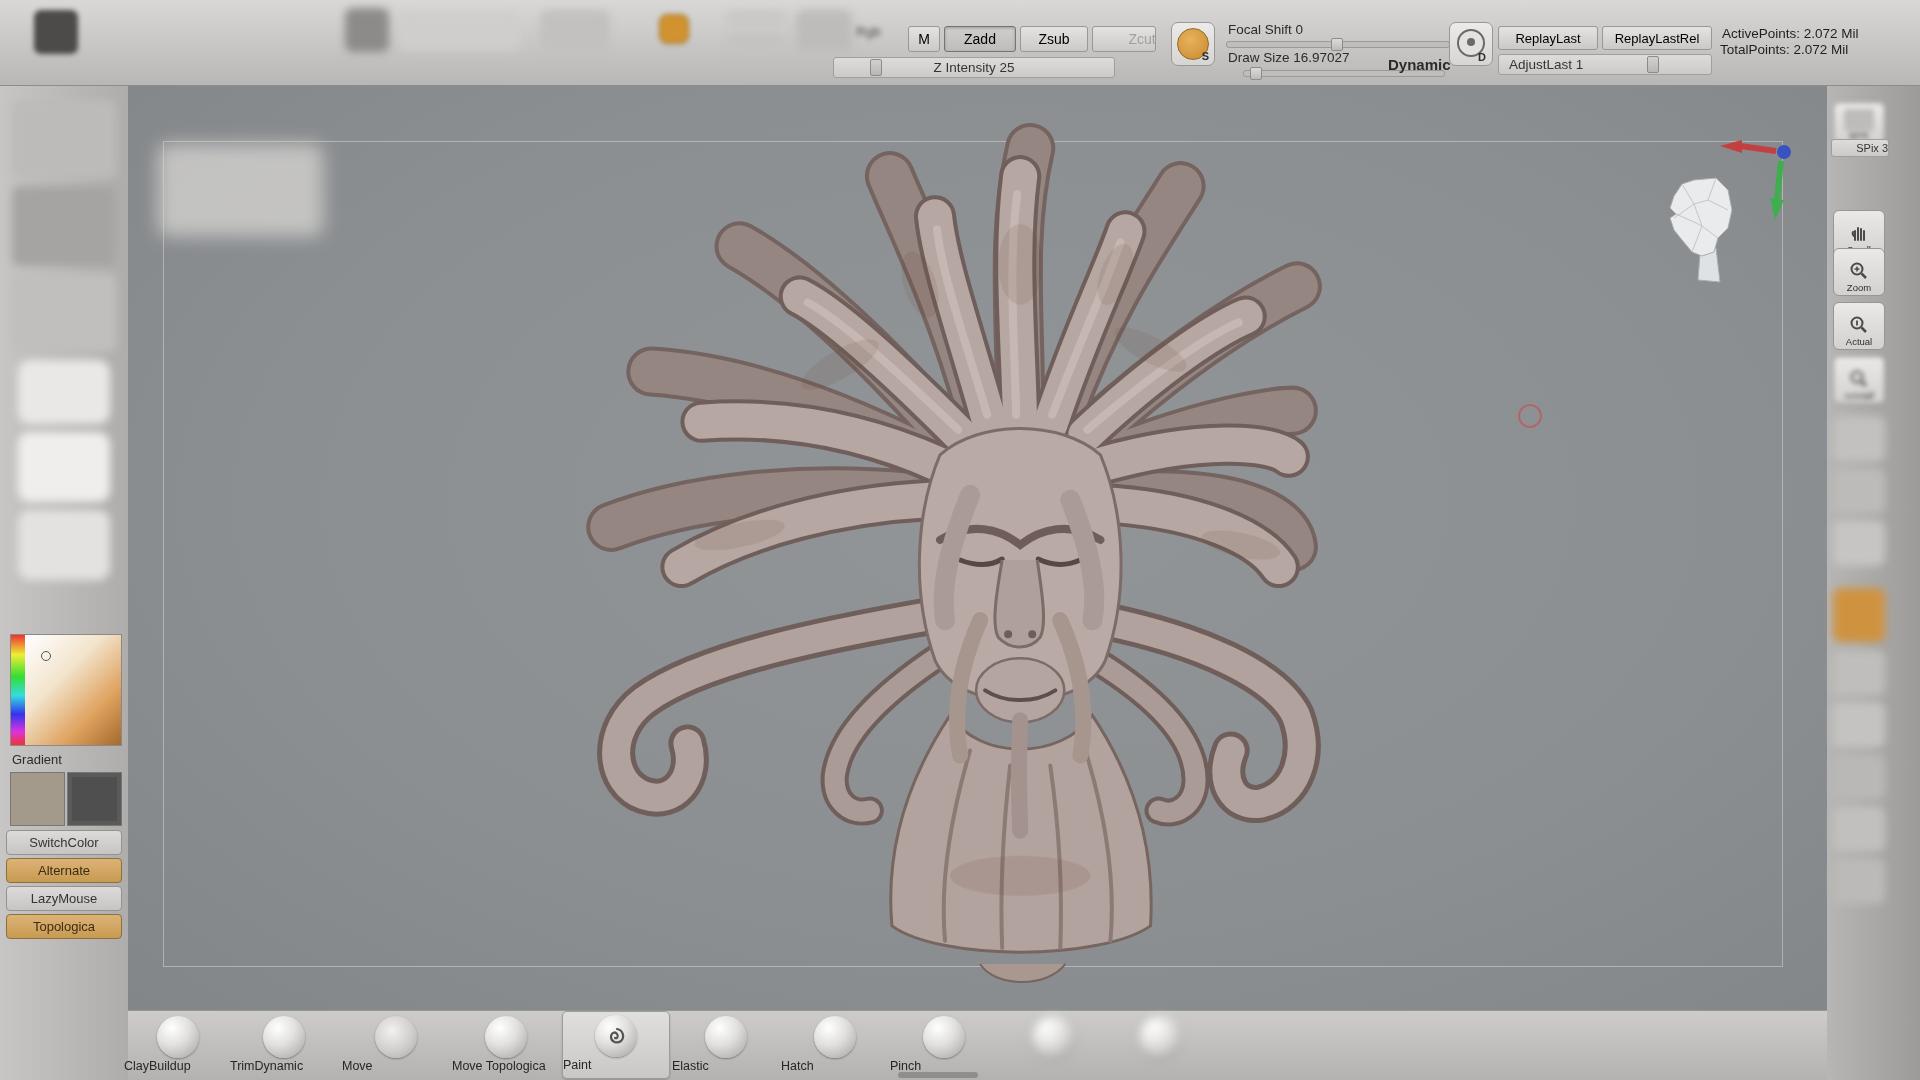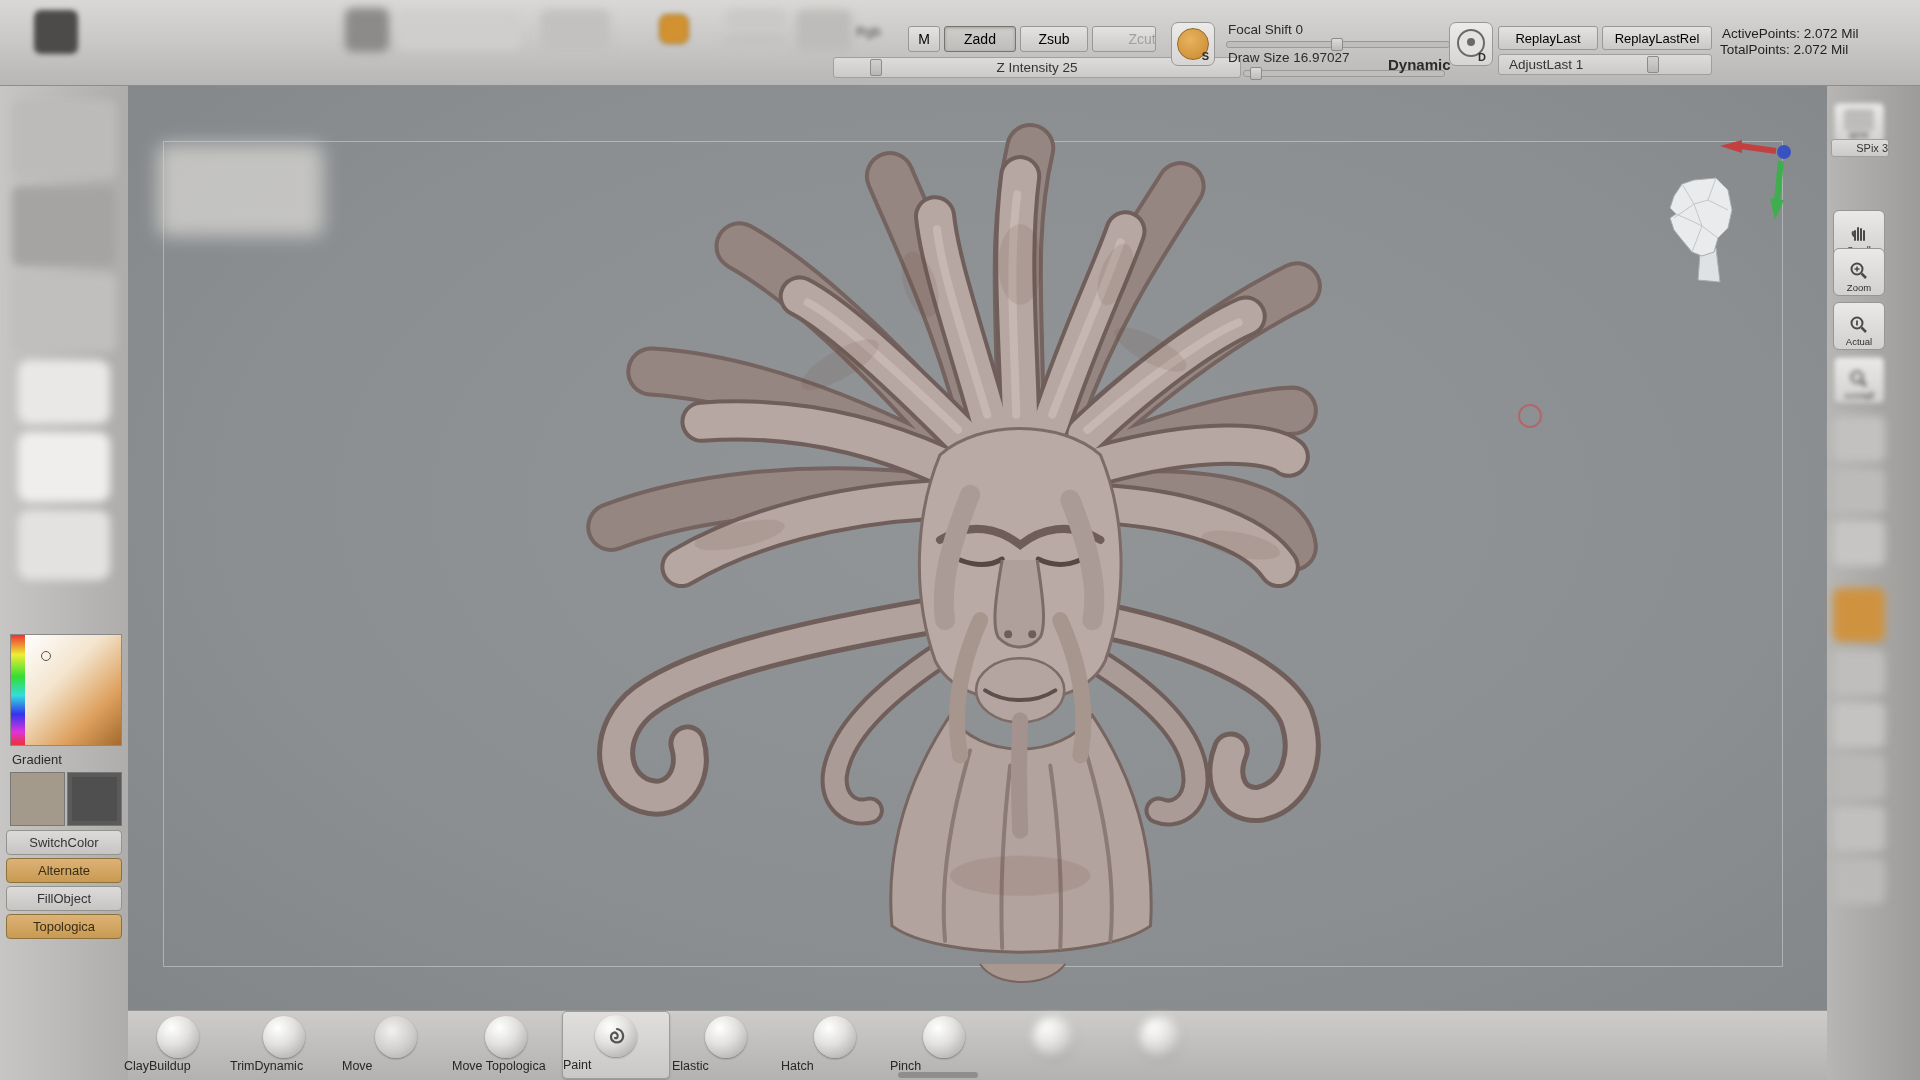--- a/index.html
+++ b/index.html
@@ -105,21 +105,21 @@
     <div class="blob blurred" style="left:725px;top:10px;width:62px;height:18px;background:#c9c8c6;"></div>
     <div class="blob blurred" style="left:725px;top:34px;width:62px;height:18px;background:#c4c3c1;"></div>
     <div class="blob blurred" style="left:796px;top:10px;width:56px;height:42px;background:#bdbcba;"></div>
     <div class="bar-text blur2" style="left:856px;top:24px;color:#4d4d4d;">Rgb</div>
 
     <div class="zb-btn" style="left:908px;top:26px;width:32px;height:26px;">M</div>
     <div class="zb-btn active" style="left:944px;top:26px;width:72px;height:26px;">Zadd</div>
     <div class="zb-btn" style="left:1020px;top:26px;width:68px;height:26px;">Zsub</div>
     <div class="zb-btn ghost" style="left:1092px;top:26px;width:64px;height:26px;padding-left:36px;">Zcut</div>
 
-    <div class="zb-slider" style="left:833px;top:57px;width:408px;height:21px;">
+    <div class="zb-slider" style="left:833px;top:57px;width:282px;height:21px;">
       <span>Z Intensity 25</span>
       <div class="handle" style="left:36px;"></div>
     </div>
 
     <div class="badge-btn" style="left:1171px;top:22px;">
       <div style="position:absolute;left:5px;top:5px;width:32px;height:32px;border-radius:50%;background:radial-gradient(circle at 40% 35%,#e8b25e,#c9882e);border:1px solid #8f6a28;"></div>
       <div style="position:absolute;right:5px;bottom:3px;font-size:11px;font-weight:bold;color:#2e2e2e;">S</div>
     </div>
 
     <div class="bar-text" style="left:1228px;top:22px;">Focal Shift 0</div>
@@ -163,21 +163,21 @@
       <div class="sat"></div>
       <div class="picker-dot"></div>
     </div>
 
     <div class="bar-text" style="left:12px;top:666px;font-size:13px;">Gradient</div>
     <div class="swatch" style="left:10px;background:#a39a8c;"></div>
     <div class="swatch" style="left:67px;background:#4f4f4f;box-shadow:inset 0 0 0 4px #5a5a5a;"></div>
 
     <div class="tray-btn" style="left:6px;top:744px;">SwitchColor</div>
     <div class="tray-btn tan" style="left:6px;top:772px;">Alternate</div>
-    <div class="tray-btn" style="left:6px;top:800px;">FillObject</div>
+    <div class="tray-btn" style="left:6px;top:800px;">LazyMouse</div>
     <div class="tray-btn tan" style="left:6px;top:828px;">Topologica</div>
   </div>
 
   <div class="righttray">
     <div class="rt-btn blur2" style="left:6px;top:16px;height:42px;">
       <div style="width:30px;height:22px;background:#bdbcba;border-radius:4px;"></div>
       <div class="lbl">BPR</div>
     </div>
     <div class="zb-slider" style="left:4px;top:53px;width:58px;height:18px;font-size:11px;justify-content:flex-end;">
       <span>SPix 3</span>

